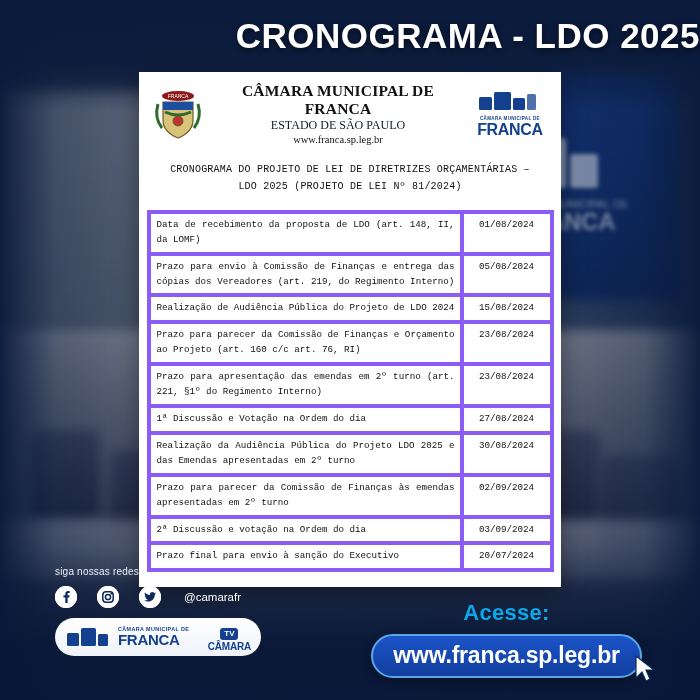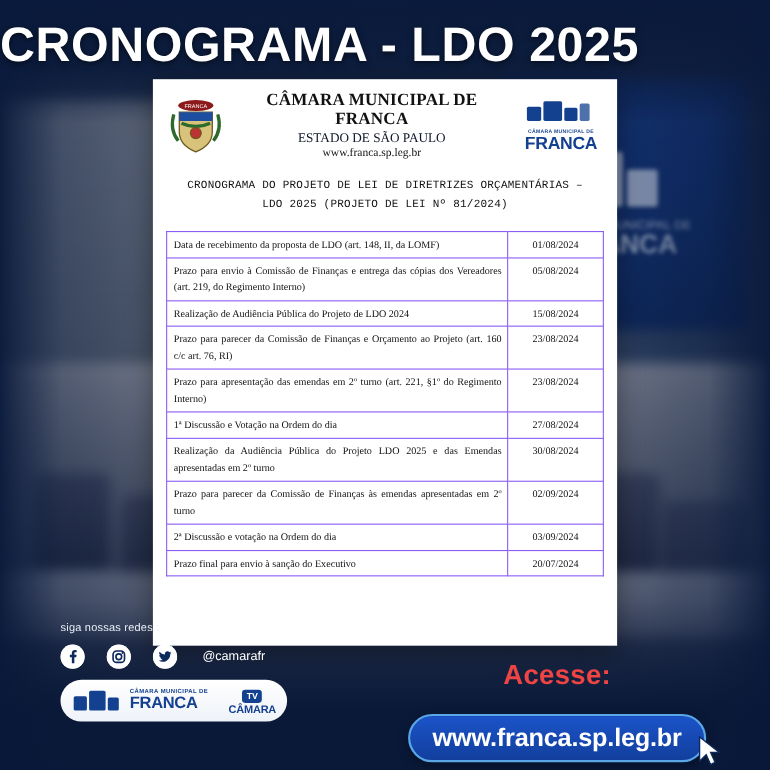--- a/index.html
+++ b/index.html
@@ -75,23 +75,23 @@
     position: absolute; inset: 0;
     background:
       linear-gradient(180deg, rgba(10,26,60,0.97) 0%, rgba(10,26,60,0.80) 9%, rgba(10,26,60,0.05) 16%, rgba(10,26,60,0.00) 45%, rgba(10,26,60,0.35) 78%, rgba(9,24,56,0.97) 92%),
       linear-gradient(90deg, rgba(10,26,60,0.92) 0%, rgba(10,26,60,0.25) 8%, rgba(10,26,60,0.00) 20%, rgba(10,26,60,0.00) 80%, rgba(10,26,60,0.25) 92%, rgba(10,26,60,0.92) 100%);
   }
 
   
   .title {
     position: absolute;
     top: 16px; left: 0; width: 700px;
-    text-align: left;
+    text-align: right;
     color: #ffffff;
-    font-size: 44px;
+    font-size: 35px;
     font-weight: bold;
     letter-spacing: 0.5px;
     text-shadow: 0 2px 6px rgba(0,0,0,0.55);
     font-family: "Liberation Sans", sans-serif;
   }
 
   
   .doc {
     position: absolute;
     left: 139px; top: 72px;
@@ -171,22 +171,22 @@
   }
   .doc-subtitle .anexo { display: block; margin-bottom: 6px; }
 
   table.cron {
     border-collapse: collapse;
     margin: 14px auto 0 auto;
     width: 380px;
     table-layout: fixed;
   }
   table.cron td {
-    border: 1px solid #8b5cf6;
-    font-family: Liberation Serif, serif;
+    border: 4px solid #8b5cf6;
+    font-family: Liberation Mono, monospace;
     font-size: 9.2px;
     color: #111;
     padding: 4px 5px 4px 6px;
     vertical-align: top;
     line-height: 1.62;
   }
   table.cron td.desc {
     width: 298px;
     text-align: justify;
     text-align-last: left;
@@ -278,24 +278,24 @@
   }
 
   
   .acesse {
     position: absolute;
     right: 36px; top: 600px;
     width: 315px;
     text-align: center;
   }
   .acesse-label {
-    color: #ef4444;
-    font-size: 25px;
-    font-weight: bold;
-    margin-bottom: 20px;
+    color: #0ea5e9;
+    font-size: 22px;
+    font-weight: bold;
+    margin-bottom: 8px;
     letter-spacing: 0.3px;
   }
   .url-pill {
     display: inline-block;
     background: linear-gradient(180deg, #1b53c8 0%, #123f9e 100%);
     border: 2px solid #5aa7e8;
     border-radius: 22px;
     color: #ffffff;
     font-size: 23px;
     font-weight: bold;

